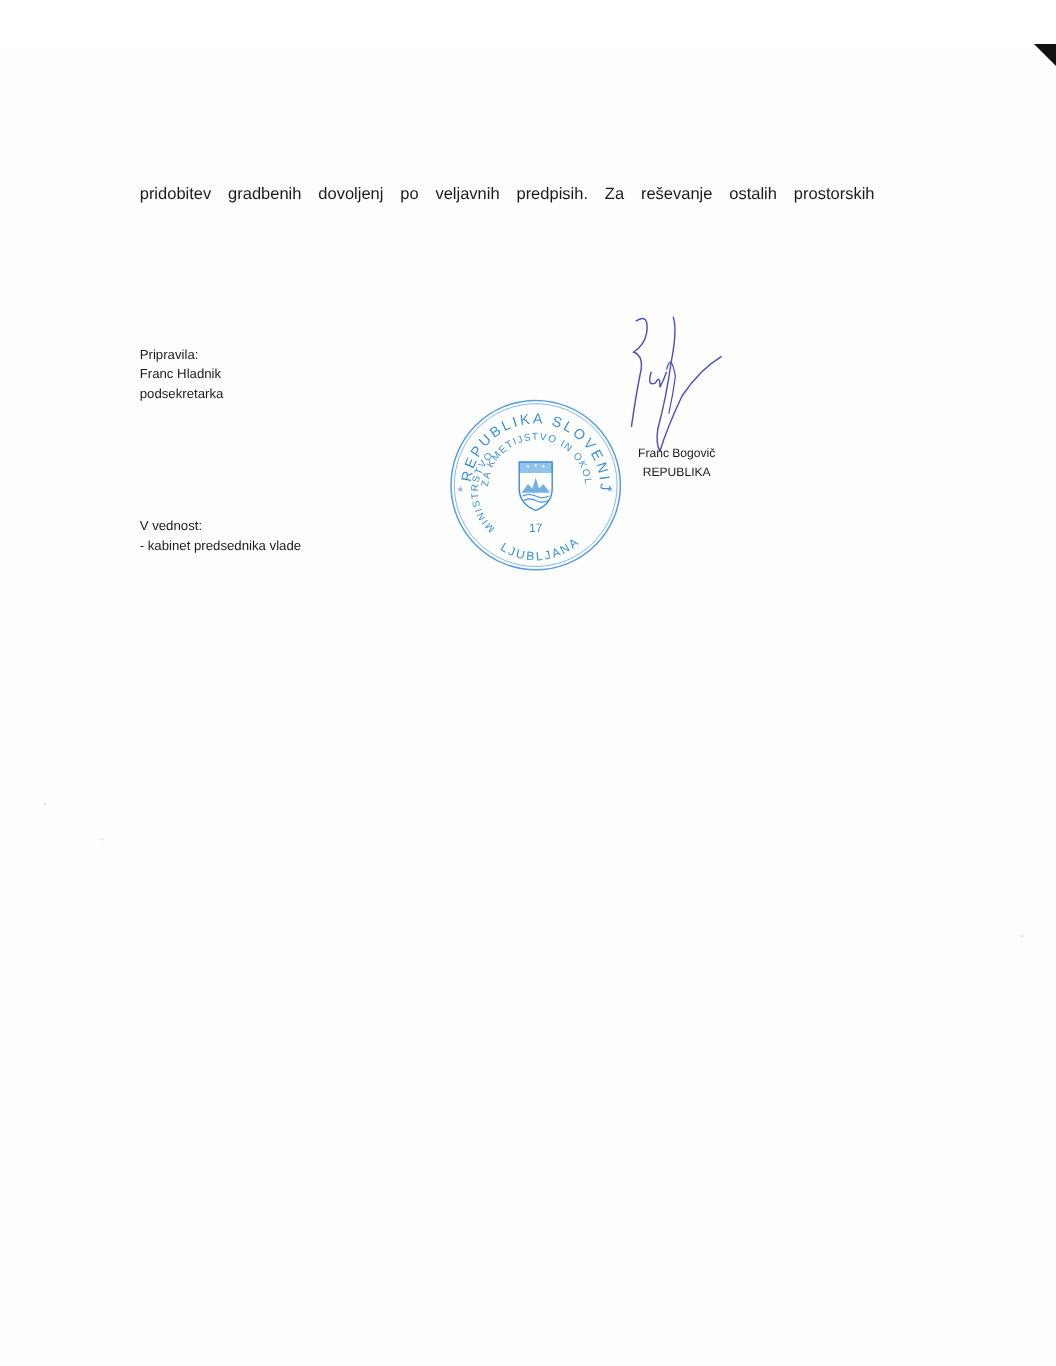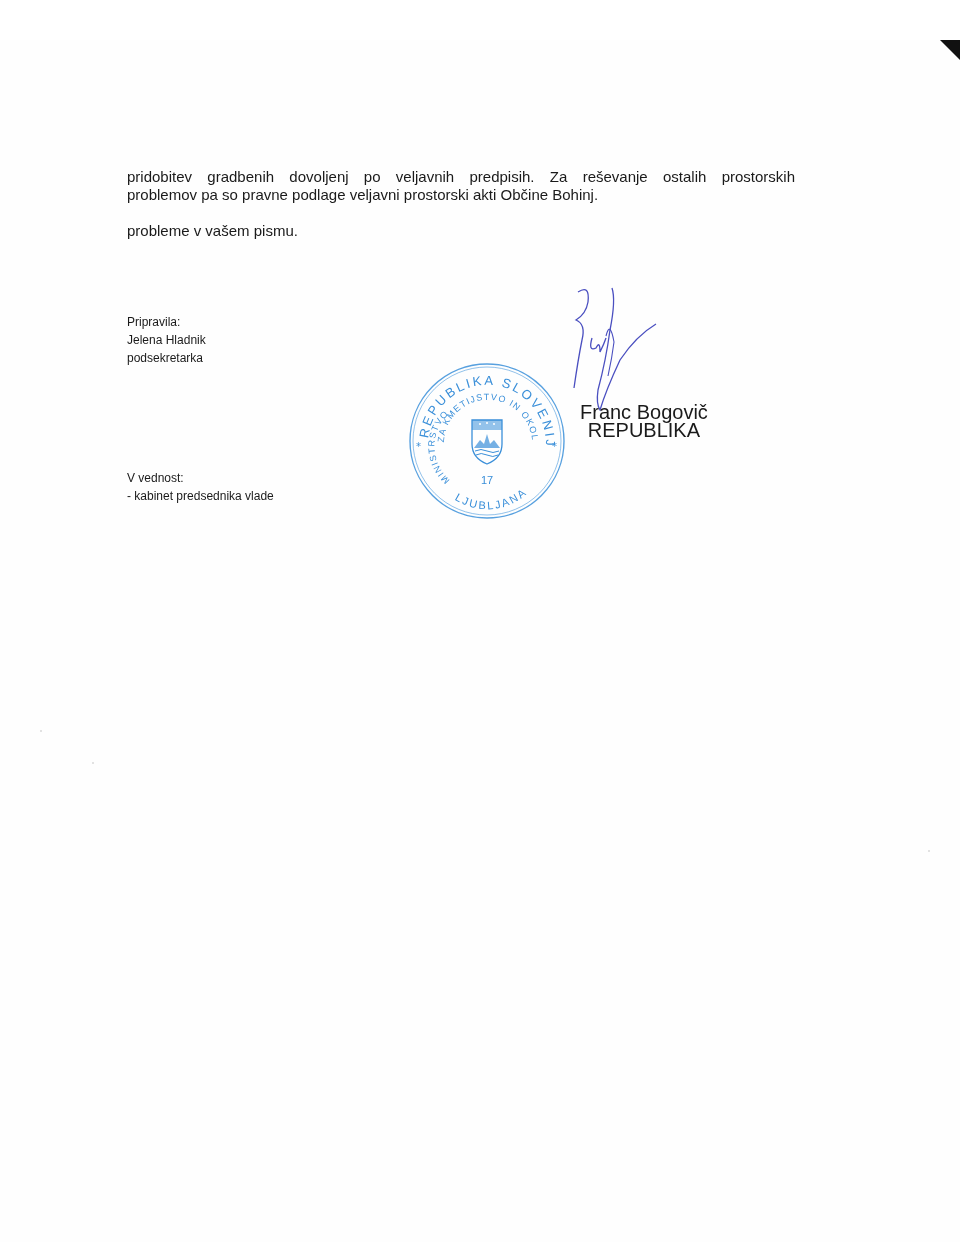--- a/index.html
+++ b/index.html
@@ -49,21 +49,21 @@
       position: absolute;
       left: 127px;
       font-size: 12px;
       line-height: 18px;
     }
     .block div { white-space: nowrap; }
     .signer {
       position: absolute;
       left: 580px;
       top: 363px;
-      font-size: 20px;
+      font-size: 11px;
       line-height: 18px;
       text-align: center;
     }
     .stamp {
       position: absolute;
       left: 406px;
       top: 320px;
       width: 162px;
       height: 162px;
     }
@@ -91,30 +91,28 @@
   </style>
 </head>
 <body>
 
 <div class="page">
 
   <div class="corner-mark"></div>
 
   <div class="para" style="top:128px;">
     <span class="line">pridobitev gradbenih dovoljenj po veljavnih predpisih. Za reševanje ostalih prostorskih</span>
-    <span class="line last">problemov pa so pravne podlage veljavni prostorski akti Občine Bohinj.</span>
   </div>
 
   <div class="para" style="top:182px;">
-    <span class="line last">probleme v vašem pismu.</span>
   </div>
 
   <div class="block" style="top:273px;">
     <div>Pripravila:</div>
-    <div>Jelena Hladnik</div>
+    <div>Franc Hladnik</div>
     <div>podsekretarka</div>
   </div>
 
   <div class="stamp">
     <svg width="162" height="162" viewBox="0 0 162 162">
       <defs>
         <path id="arcTop" d="M 22 84 A 59 59 0 0 1 140 84"></path>
         <path id="arcInner" d="M 38 88 A 44 44 0 0 1 126 80"></path>
         <path id="arcLeftInner" d="M 44 120 A 44 44 0 0 1 48 50"></path>
         <path id="arcBottom" d="M 30 120 A 59 59 0 0 0 132 120"></path>

